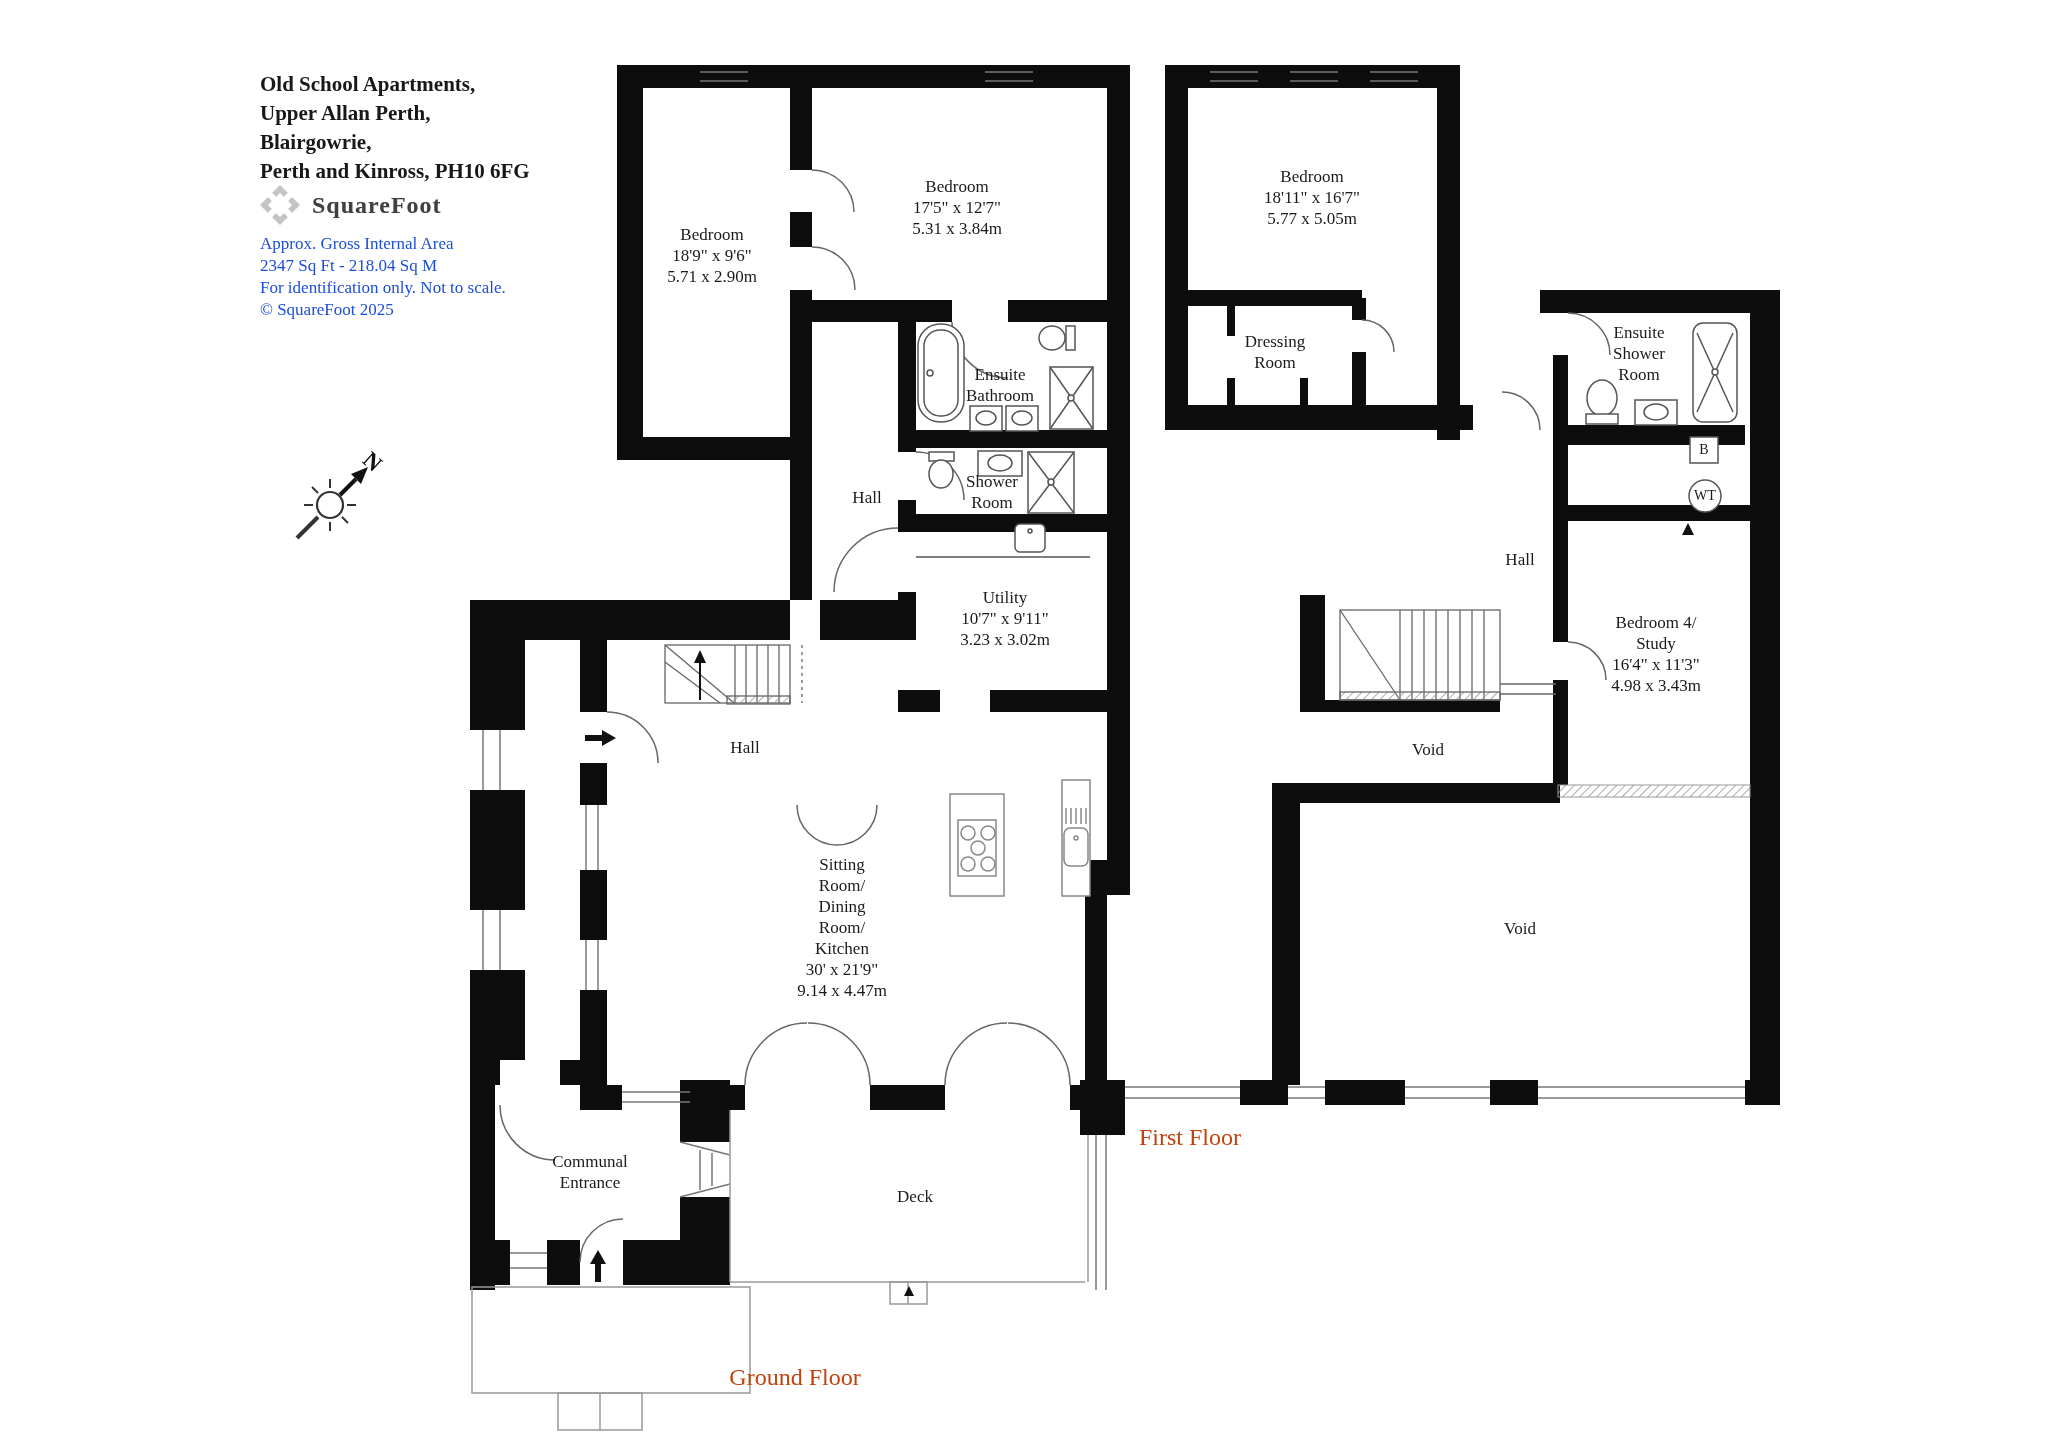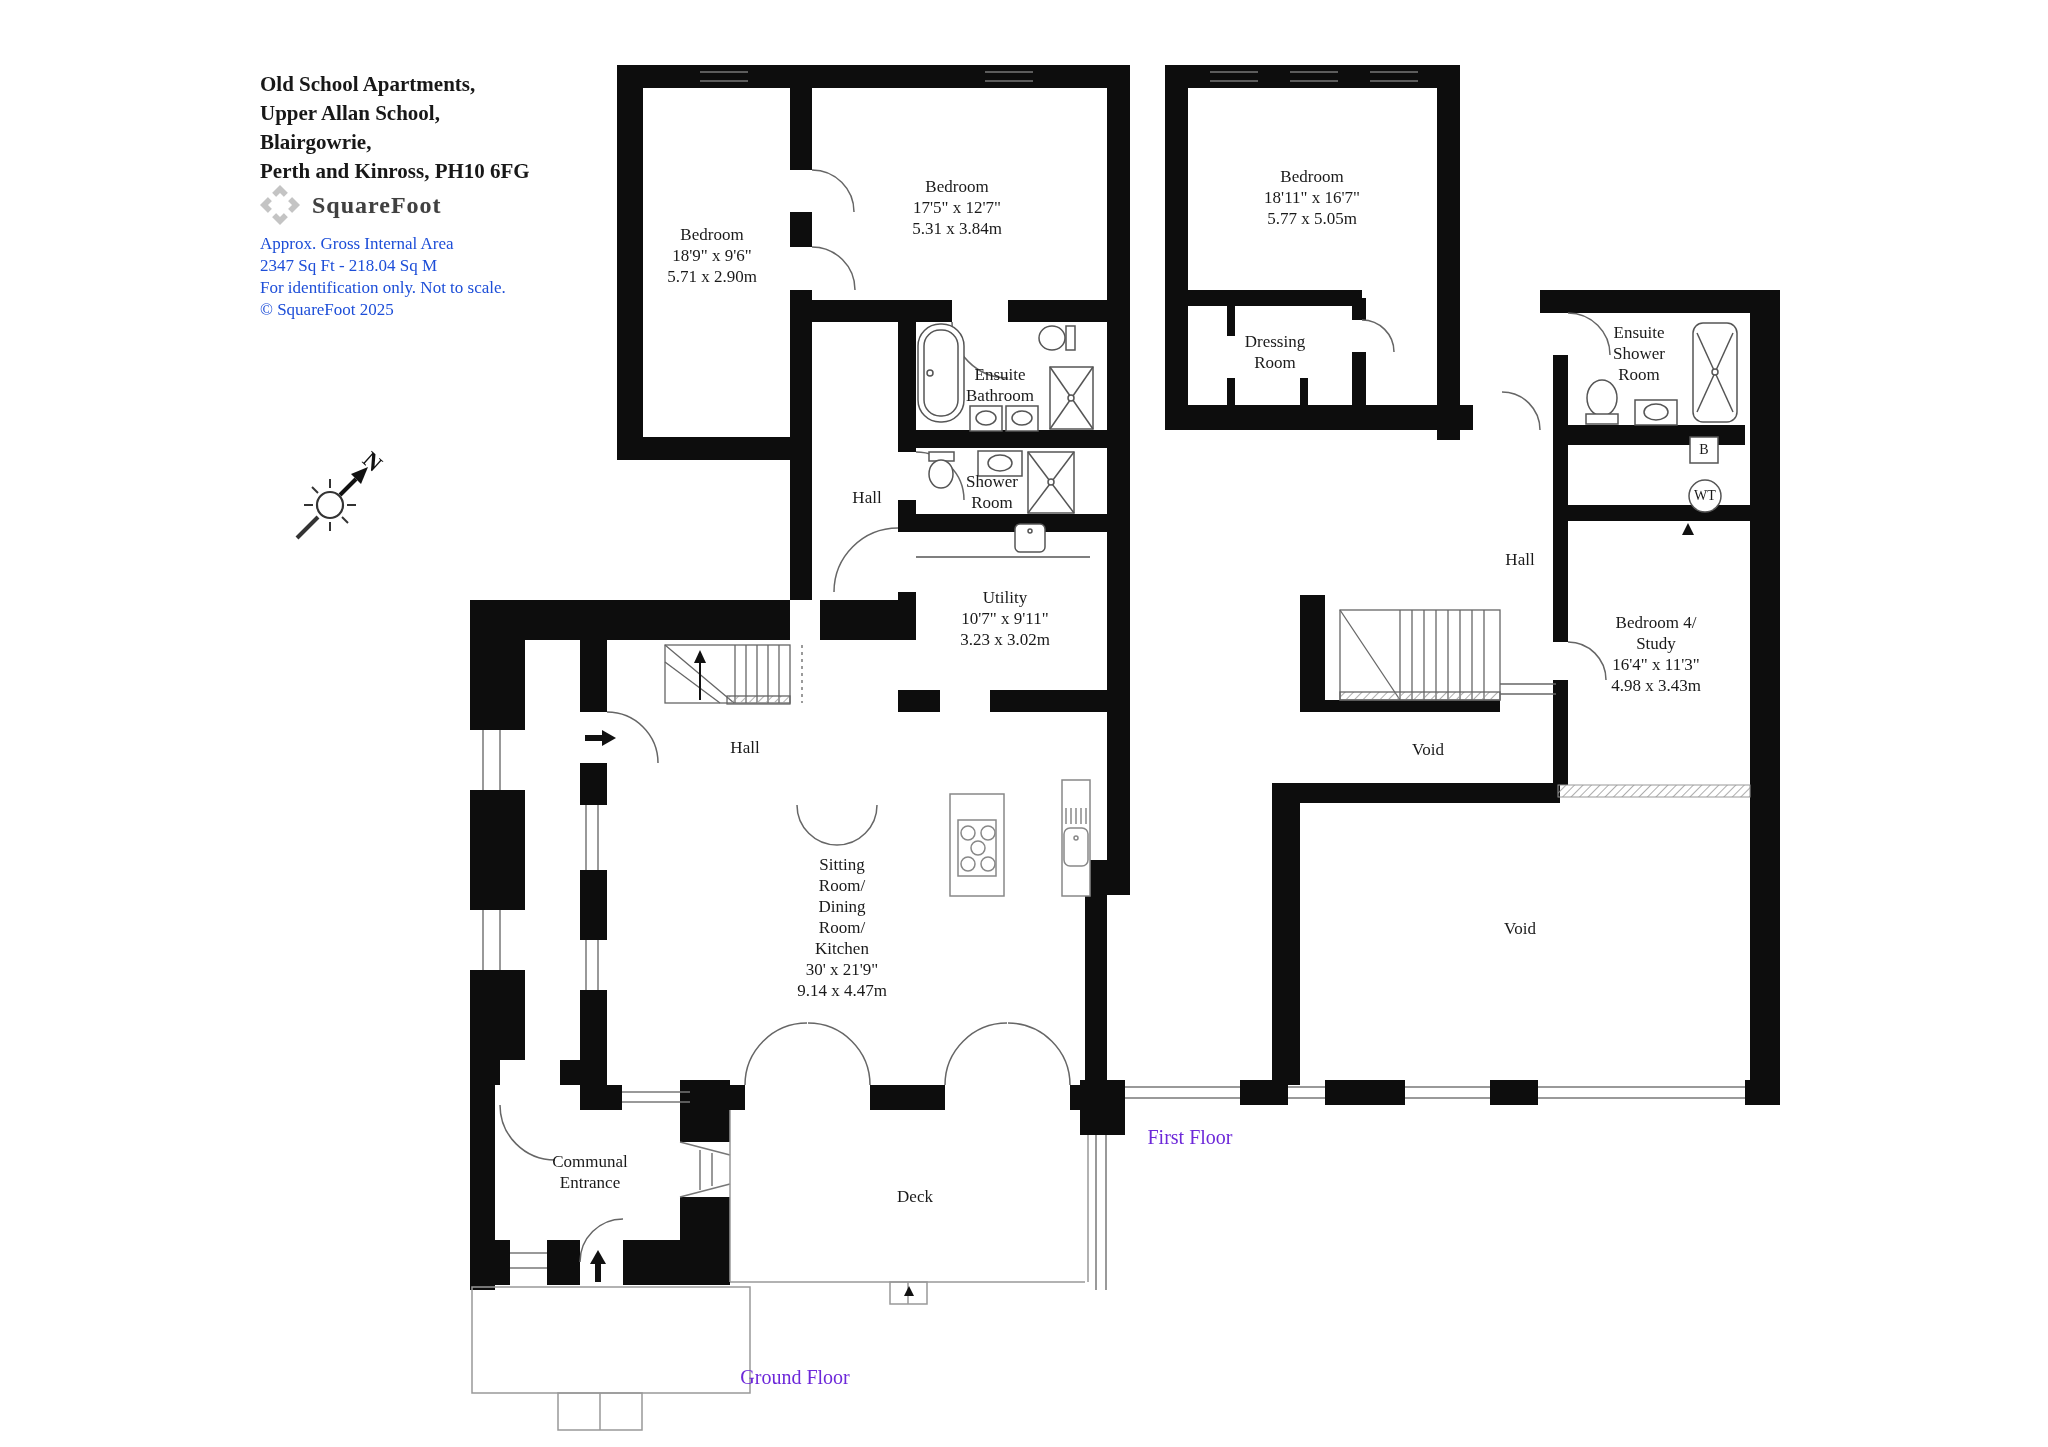--- a/index.html
+++ b/index.html
@@ -7,33 +7,33 @@
           font-family:Liberation Serif, serif;color:#111;}
   .hdr{position:absolute;left:260px;top:70px;}
   .hdr .addr{font-size:21px;font-weight:bold;line-height:29px;color:#181818;}
   .logo{position:absolute;left:258px;top:183px;display:flex;align-items:center;}
   .logo-text{font-size:24px;font-weight:bold;color:#404040;letter-spacing:1px;margin-left:10px;
              text-shadow:0 0 1px #d8d8d8;}
   .info{position:absolute;left:260px;top:233px;font-size:17px;line-height:22px;color:#1d4ed8;}
   .plan{position:absolute;left:0;top:0;width:2048px;height:1447px;}
   .room-label{position:absolute;transform:translate(-50%,-50%);text-align:center;font-size:17px;
               line-height:21px;color:#1a1a1a;white-space:pre-line;}
-  .floor-label{position:absolute;transform:translate(-50%,-50%);font-size:20px;color:#6d28d9;white-space:nowrap;}
+  .floor-label{position:absolute;transform:translate(-50%,-50%);font-size:24px;color:#c2410c;white-space:nowrap;}
   .tiny-label{position:absolute;transform:translate(-50%,-50%);font-size:14px;color:#1a1a1a;}
   .north{position:absolute;left:372px;top:462px;transform:translate(-50%,-50%) rotate(42deg);
          font-size:23px;font-weight:bold;color:#111;}
 </style>
 </head>
 <body>
 
 <div id="canvas">
 
   <div class="hdr">
     <div class="addr">Old School Apartments,</div>
-    <div class="addr">Upper Allan School,</div>
+    <div class="addr">Upper Allan Perth,</div>
     <div class="addr">Blairgowrie,</div>
     <div class="addr">Perth and Kinross, PH10 6FG</div>
   </div>
   <div class="logo">
     <svg width="44" height="44" viewBox="0 0 44 44">
       <polygon points="22,2 42,22 22,42 2,22" fill="#c4c4c4"></polygon>
       <polygon points="22,10 34,22 22,34 10,22" fill="#ffffff"></polygon>
       <rect x="19" y="0" width="6" height="44" fill="#ffffff" transform="rotate(45 22 22)"></rect>
       <rect x="19" y="0" width="6" height="44" fill="#ffffff" transform="rotate(-45 22 22)"></rect>
     </svg>

